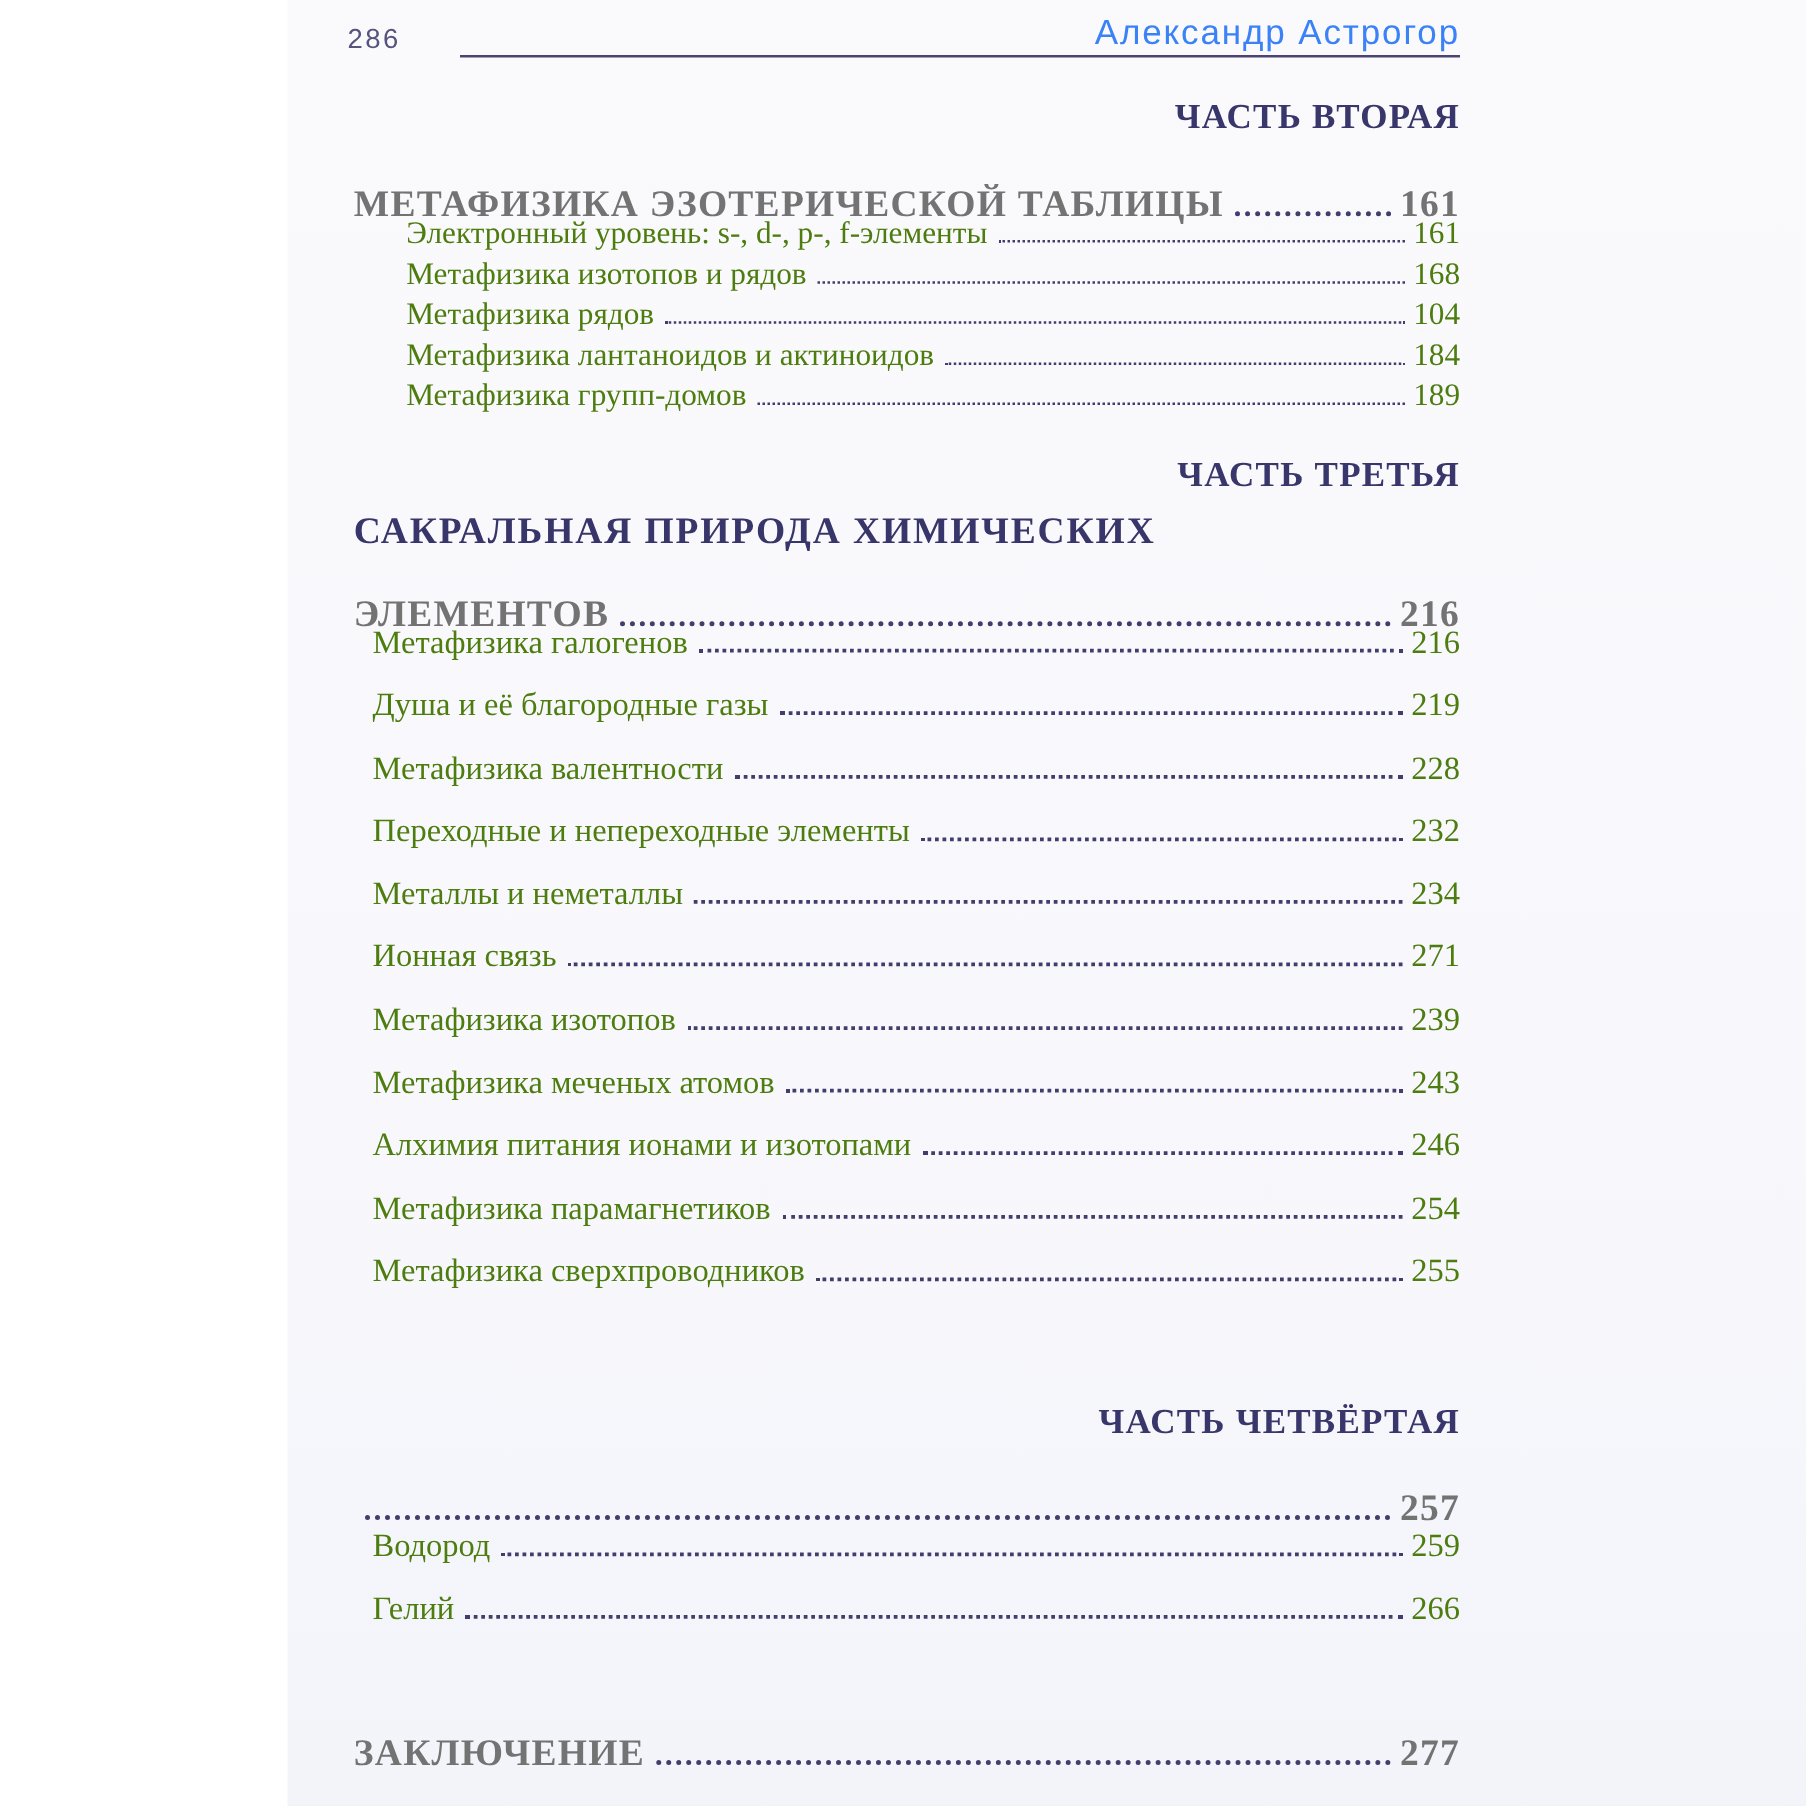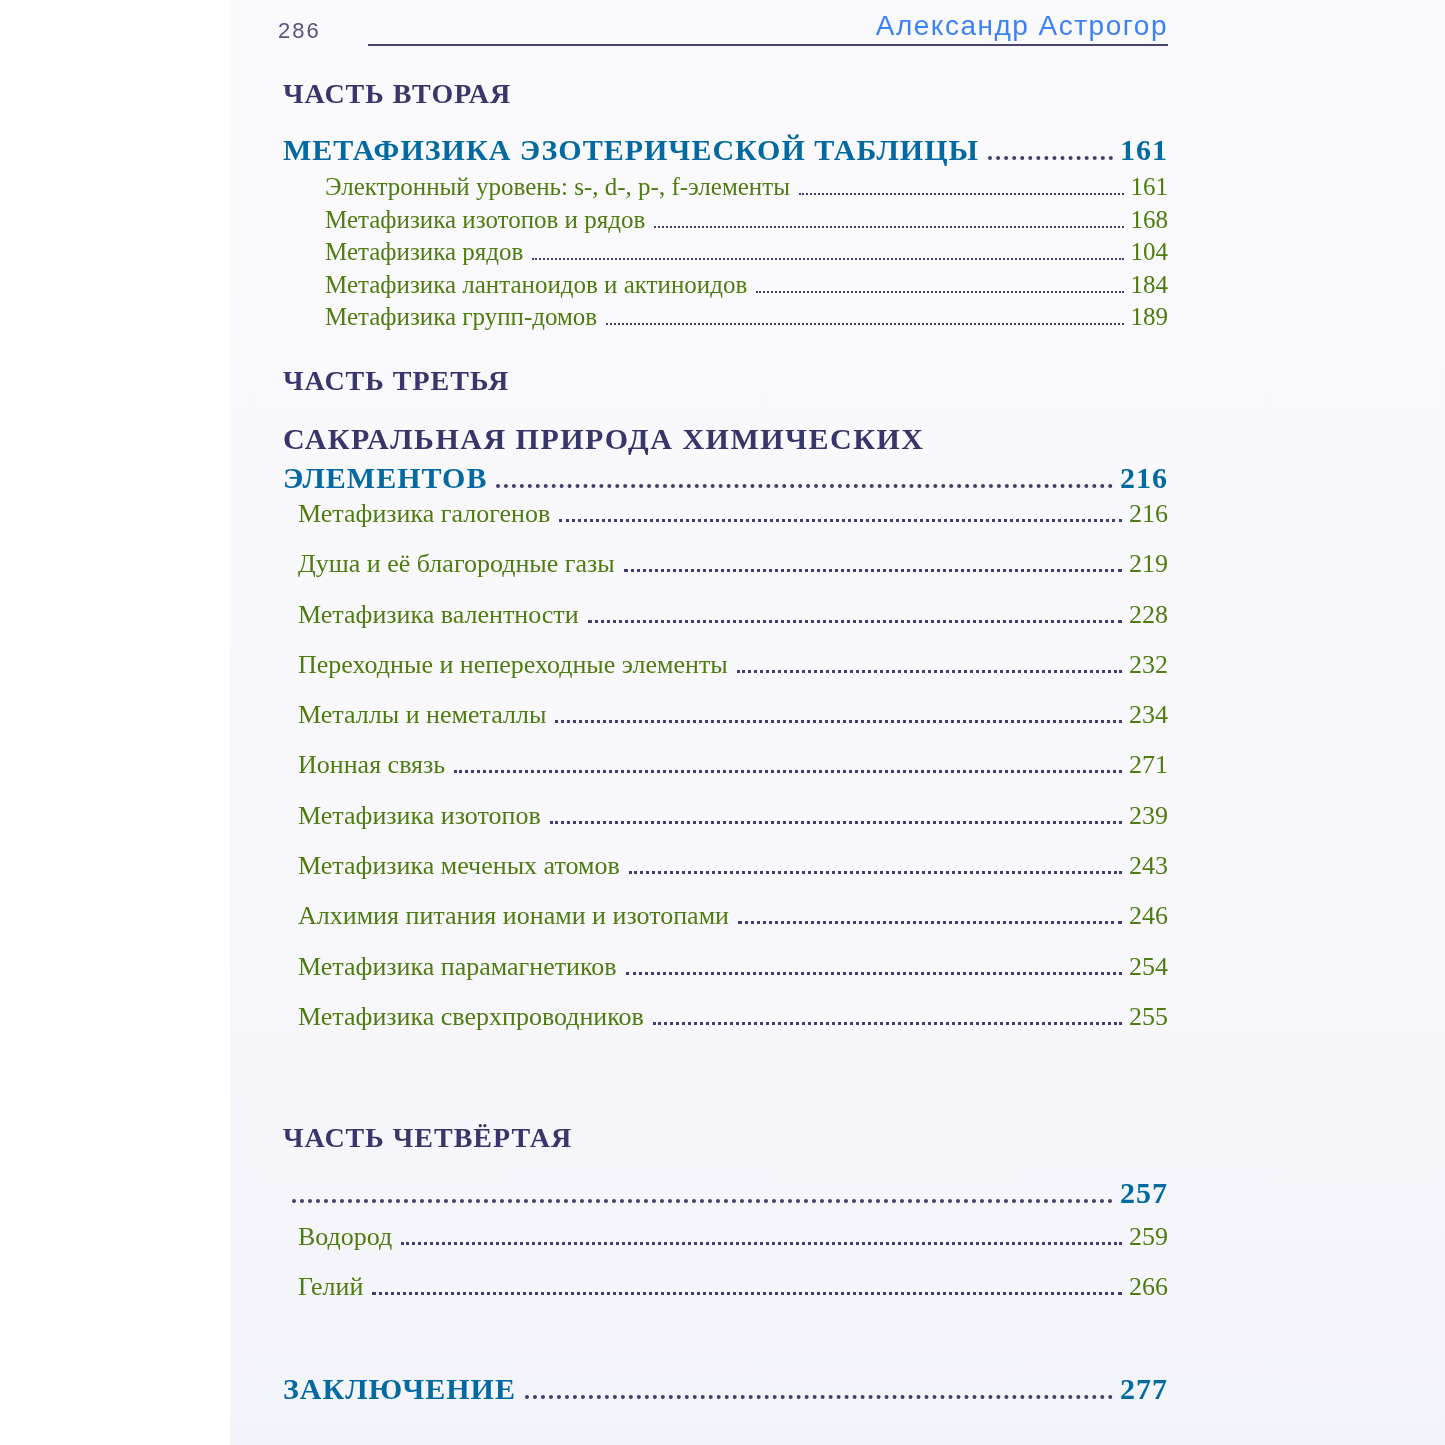--- a/index.html
+++ b/index.html
@@ -42,23 +42,23 @@
   .row .dots {
     flex: 1 1 auto;
     border-bottom: 3px dotted #413e6e;
     margin: 0 7px 6px 9px;
     min-width: 18px;
   }
   .row .pg { white-space: nowrap; }
   .abs { position: absolute; left: 0; right: 0; }
 
   .part-heading {
-    font-weight: bold; font-size: 28px; letter-spacing: 1px; color: #39366b;
-  }
-  .part-title { font-weight: bold; font-size: 30px; letter-spacing: 1px; color: #0369a1; }
+    font-weight: bold; font-size: 28px; letter-spacing: 1px; color: #39366b; text-align: right;
+  }
+  .part-title { font-weight: bold; font-size: 30px; letter-spacing: 1px; color: #737373; margin-top: 14px; }
   .part-title .dots { border-bottom-width: 4px; margin-bottom: 7px; }
   .items-2 { left: 42px; right: 0; font-size: 25px; color: #413e6e; }
   .items-2 .row { height: 32.5px; }
   .items-2 .row .dots { border-bottom-width: 2.5px; margin-bottom: 5px; }
   .items-3 { left: 15px; right: 0; font-size: 26px; color: #403d6f; }
   .items-3 .row { height: 50.3px; }
   .wrap-line { font-weight: bold; font-size: 30px; letter-spacing: 1.5px; color: #38356a; }
 </style>
 </head>
 <body>
@@ -105,21 +105,21 @@
       </div>
       <div class="row">
         <span>Метафизика групп-домов</span>
         <span class="dots"></span>
         <span class="pg">189</span>
       </div>
     </div>
 
     <div class="abs part-heading" style="top:365px">ЧАСТЬ ТРЕТЬЯ</div>
 
-    <div class="abs wrap-line" style="top:422px">САКРАЛЬНАЯ ПРИРОДА ХИМИЧЕСКИХ</div>
+    <div class="abs wrap-line" style="top:408px">САКРАЛЬНАЯ ПРИРОДА ХИМИЧЕСКИХ</div>
 
     <div class="abs row part-title" style="top:461px">
       <span>ЭЛЕМЕНТОВ</span>
       <span class="dots"></span>
       <span class="pg">216</span>
     </div>
 
     <div class="abs items-3" style="top:499px">
       <div class="row">
         <span>Метафизика галогенов</span>

